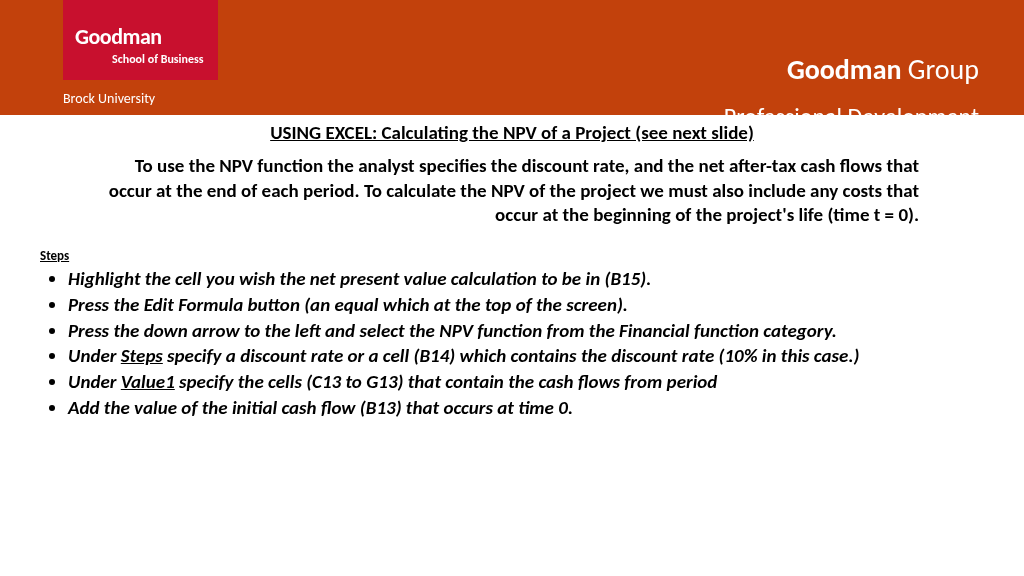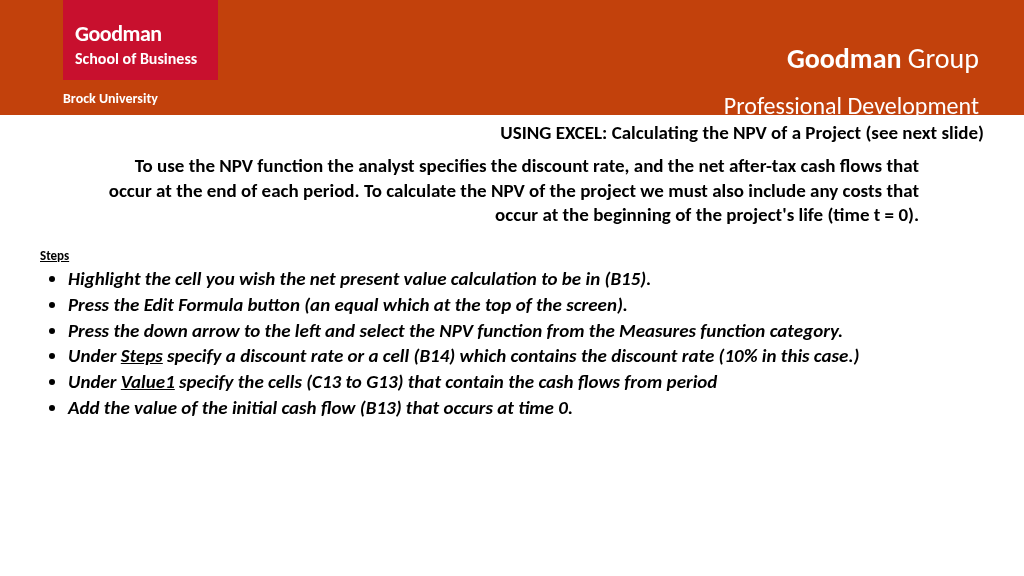--- a/index.html
+++ b/index.html
@@ -24,54 +24,55 @@
     width: 155px;
     height: 80px;
     background: #c8102e;
     color: #fff;
     padding: 18px 12px 10px 12px;
     display: flex;
     flex-direction: column;
     justify-content: center;
   }
   .red-box .line1 { font-size: 22px; font-weight: 700; letter-spacing: -0.5px; }
-  .red-box .line2 { font-size: 16px; font-weight: 600; margin-top: 2px; }
+  .red-box .line2 { font-size: 12px; font-weight: 600; margin-top: 2px; margin-left: 37px; }
   .brock {
     position: absolute;
     left: 63px;
     top: 90px;
     color: #fff;
     font-size: 14px;
-    font-weight: 700;
+    font-weight: 400;
   }
   .right-brand {
     position: absolute;
     right: 45px;
-    top: 41px;
+    top: 52px;
     color: #fff;
     text-align: right;
   }
   .right-brand .line1 { font-size: 28px; font-weight: 300; }
   .right-brand .line1 b { font-weight: 700; }
   .right-brand .line2 { font-size: 24px; font-weight: 400; margin-top: 15px; }
   .content {
     position: absolute;
     left: 0;
     top: 115px;
     width: 1024px;
     padding: 2px 40px 0 40px;
     background: #fff;
   }
   .section-title {
-    text-align: right;
+    text-align: center;
     font-size: 19px;
     font-weight: 700;
     color: #000;
     margin-top: 4px;
     margin-bottom: 10px;
+    text-decoration: underline;
   }
   .overlay-title {
     position: absolute;
     left: 48px;
     top: 164px;
     font-size: 36px;
     font-weight: 400;
     color: #555;
     pointer-events: none;
     letter-spacing: -0.5px;
@@ -123,18 +124,18 @@
 
 <div class="overlay-title">Cost-Benefit Analysis Measures</div>
 
 <div class="content">
   <div class="section-title">USING EXCEL: Calculating the NPV of a Project (see next slide)</div>
   <p class="intro">To use the NPV function the analyst specifies the discount rate, and the net after-tax cash flows that occur at the end of each period. To calculate the NPV of the project we must also include any costs that occur at the beginning of the project's life (time t = 0).</p>
   <div class="steps-label">Steps</div>
   <ul>
       <li>Highlight the cell you wish the net present value calculation to be in (B15).</li>
       <li>Press the Edit Formula button (an equal which at the top of the screen).</li>
-      <li>Press the down arrow to the left and select the NPV function from the Measures function category.</li>
+      <li>Press the down arrow to the left and select the NPV function from the Financial function category.</li>
       <li>Under <span class="u">Steps</span> specify a discount rate or a cell (B14) which contains the discount rate (10% in this case.)</li>
       <li>Under <span class="u">Value1</span> specify the cells (C13 to G13) that contain the cash flows from period</li>
       <li>Add the value of the initial cash flow (B13) that occurs at time 0.</li>
     </ul>
 </div>
 
 </body></html>

